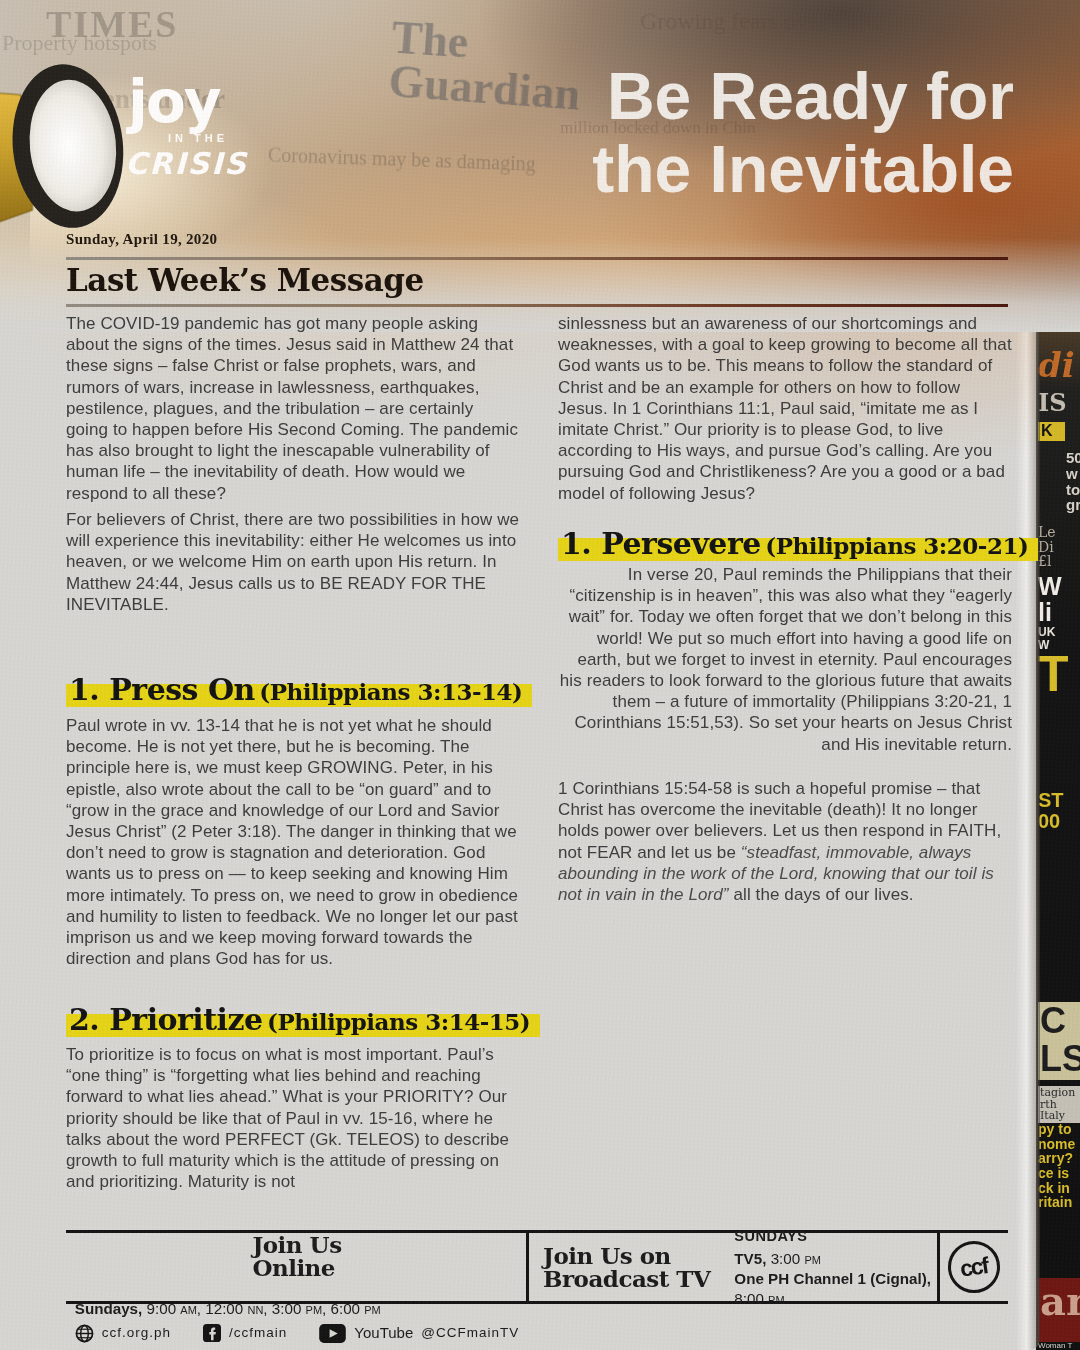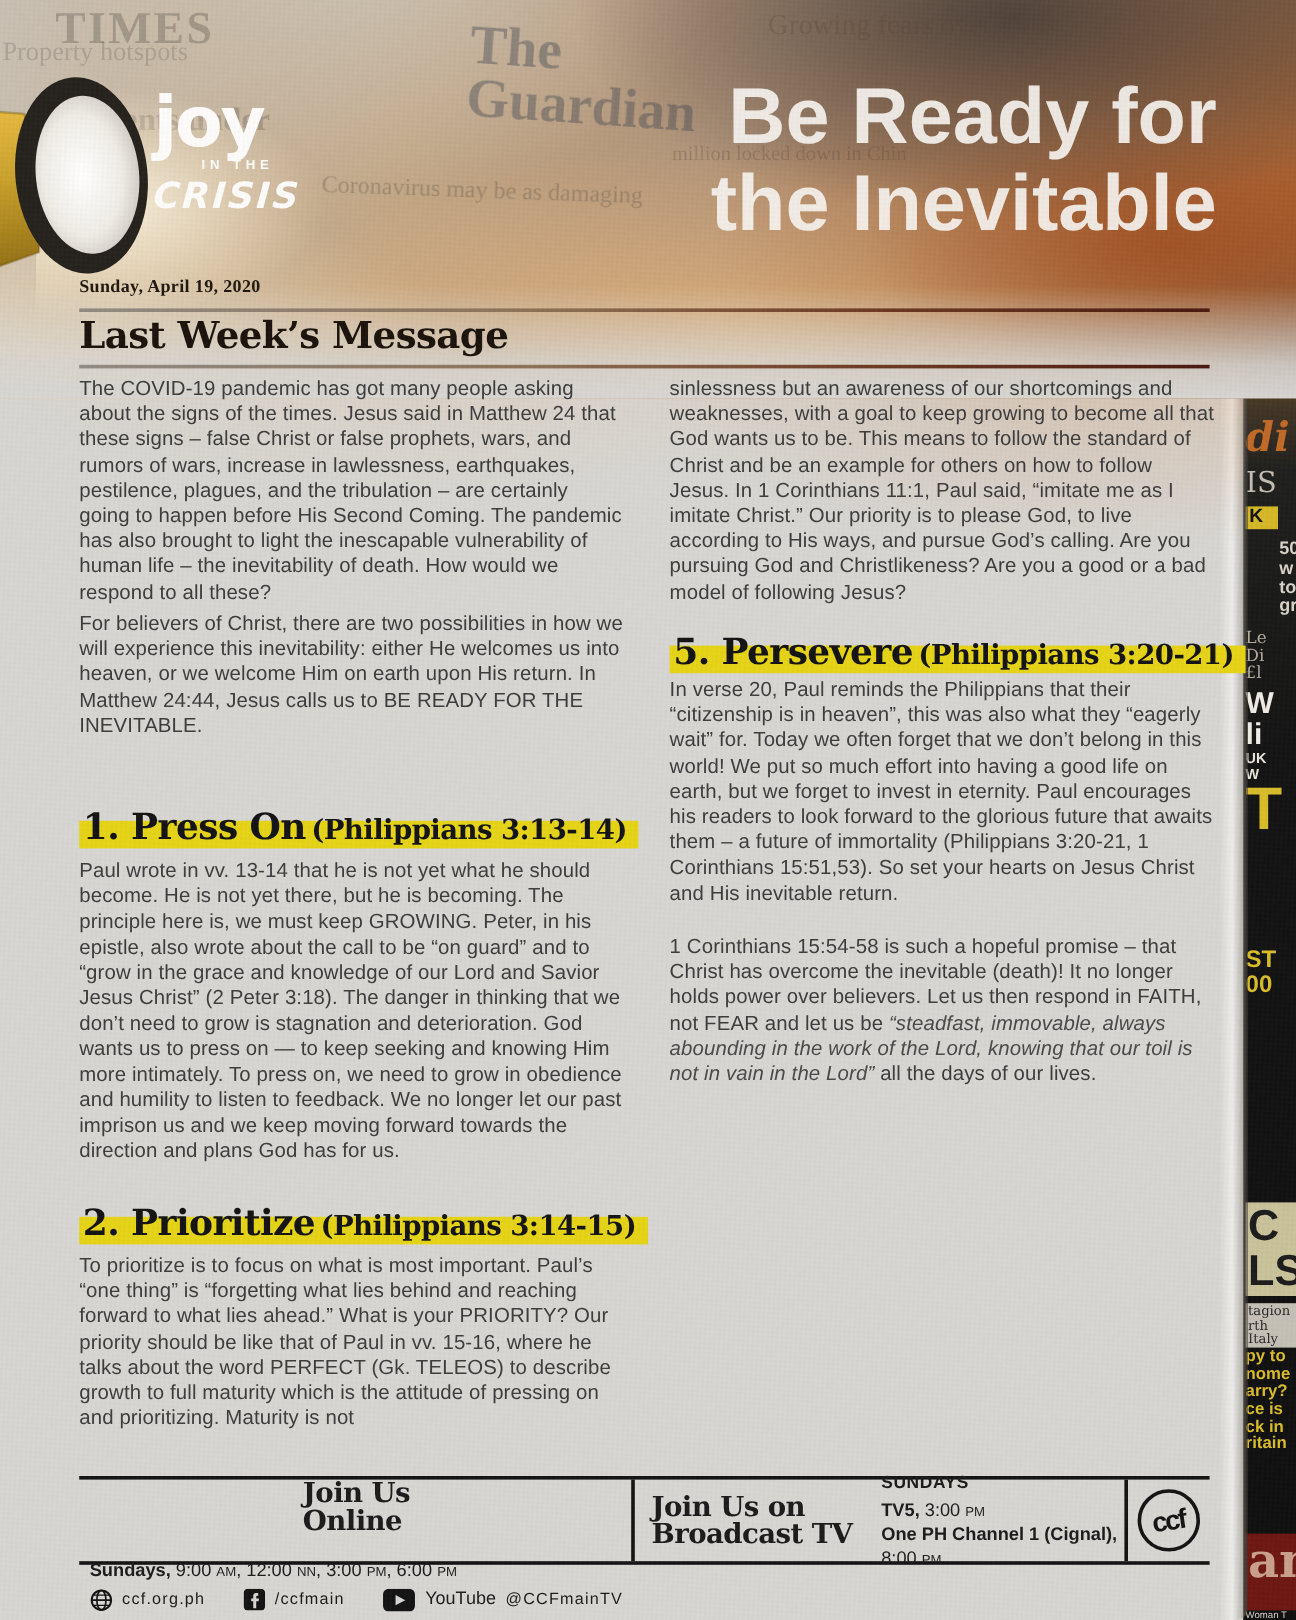--- a/index.html
+++ b/index.html
@@ -10,21 +10,21 @@
     font-family:"Liberation Sans", sans-serif;
   }
   
   .strip {
     position:absolute; right:0; top:330px; bottom:0; width:44px; z-index:1;
     background:linear-gradient(180deg,#4a3a28 0%, #20201e 6%, #141414 30%, #101010 100%);
     overflow:hidden;
   }
   .strip .f { position:absolute; left:2px; white-space:pre-line; line-height:1.05; }
   .f-di   { top:18px;  font-family:"DejaVu Serif",serif; font-style:italic; font-weight:bold; font-size:34px; color:#c06a28; }
-  .f-is   { top:60px;  font-family:"DejaVu Serif",serif; font-weight:normal; font-size:24px; color:#c4bcb0; }
+  .f-is   { top:60px;  font-family:"DejaVu Serif",serif; font-weight:bold; font-size:24px; color:#c4bcb0; }
   .f-k    { top:92px;  font-weight:bold; font-size:16px; color:#141414; background:#d4b827; padding:1px 12px 1px 3px; }
   .f-50   { top:120px; font-weight:bold; font-size:15px; color:#d8d2c8; line-height:17px;margin-left:28px; }
   .f-le   { top:195px; font-family:"DejaVu Serif",serif; font-size:14px; color:#b5ac9e; line-height:16px; }
   .f-wli  { top:243px; font-weight:bold; font-size:25px; color:#efece6; line-height:26px; }
   .f-ukw  { top:296px; font-weight:bold; font-size:12px; color:#e8e4dc; line-height:14px; }
   .f-t    { top:318px; font-weight:bold; font-size:50px; color:#d8bc2a; }
   .f-st   { top:460px; font-weight:bold; font-size:20px; color:#d8bc2a; line-height:21px; }
   .f-cls  { top:672px; font-weight:bold; font-size:36px; color:#1d1d1d; background:#c9c29a; padding:0 10px 2px 2px; line-height:37px; }
   .f-tag  { top:756px; font-family:"DejaVu Serif",serif; font-size:11px; color:#2a2a2a; background:#c5c0b6; padding:1px 8px 1px 2px; line-height:13px; }
   .f-py   { top:792px; font-weight:bold; font-size:14px; color:#d8bc2a; line-height:16.5px; }
@@ -85,21 +85,21 @@
   .date { position:absolute; top:231px; font-family:"Liberation Serif",serif; font-weight:bold; font-size:15px; letter-spacing:.3px; color:#20180f; }
   .rule { position:absolute; left:0; width:942px; height:3px;
           background:linear-gradient(90deg,#918b83 0%, #8d7257 40%, #6e3a24 70%, #49190f 100%); }
   .rule1 { top:257px; } .rule2 { top:304px; }
   .lastweek { position:absolute; top:262px; font-family:"DejaVu Serif",serif; font-weight:bold; font-size:31px; letter-spacing:-.5px; color:#1c140c; }
   
   .para { position:absolute; width:454px; font-size:17px; line-height:21.2px; letter-spacing:.1px; color:#3d3d3d; z-index:6; }
   .lcol { left:66px; } .rcol { left:558px; }
   .p1 { top:313px; } .p2 { top:509px; } .p3 { top:621px; }
   .p4 { top:715px; } .p5 { top:1044px; }
-  .p6 { top:313px; } .p7 { top:564px; } .p8 { top:778px; }
+  .p6 { top:313px; } .p7 { top:564px;text-align:right; } .p8 { top:778px; }
   .sechead { position:absolute; z-index:6; white-space:nowrap; }
   .h1 { top:672px; } .h2 { top:1002px; } .h3 { top:526px; }
   .mark { background:#e6d418; padding:2px 10px 4px 3px; }
   .sec-title { font-family:"DejaVu Serif",serif; font-weight:bold; font-size:30px; letter-spacing:-.5px; color:#141414; }
   .sec-ref   { font-family:"DejaVu Serif",serif; font-weight:bold; font-size:23px; letter-spacing:-.5px; color:#141414; }
   .ital { font-style:italic; color:#4a4a4a; }
   
   .footer {
     position:absolute; left:66px; top:1230px; width:942px; height:74px; z-index:6;
     border-top:3px solid #141414; border-bottom:3px solid #141414;
@@ -224,21 +224,21 @@
   </div>
   <p class="para lcol p4">Paul wrote in vv. 13-14 that he is not yet what he should become. He is not yet there, but he is becoming. The principle here is, we must keep GROWING. Peter, in his epistle, also wrote about the call to be “on guard” and to “grow in the grace and knowledge of our Lord and Savior Jesus Christ” (2 Peter 3:18). The danger in thinking that we don’t need to grow is stagnation and deterioration. God wants us to press on — to keep seeking and knowing Him more intimately. To press on, we need to grow in obedience and humility to listen to feedback. We no longer let our past imprison us and we keep moving forward towards the direction and plans God has for us.</p>
   <div class="sechead lcol h2">
     <span class="mark"><span class="sec-title">2. Prioritize</span>
     <span class="sec-ref">(Philippians 3:14-15)</span></span>
   </div>
   <p class="para lcol p5">To prioritize is to focus on what is most important. Paul’s “one thing” is “forgetting what lies behind and reaching forward to what lies ahead.” What is your PRIORITY? Our priority should be like that of Paul in vv. 15-16, where he talks about the word PERFECT (Gk. TELEOS) to describe growth to full maturity which is the attitude of pressing on and prioritizing. Maturity is not</p>
 
   <p class="para rcol p6">sinlessness but an awareness of our shortcomings and weaknesses, with a goal to keep growing to become all that God wants us to be. This means to follow the standard of Christ and be an example for others on how to follow Jesus. In 1 Corinthians 11:1, Paul said, “imitate me as I imitate Christ.” Our priority is to please God, to live according to His ways, and pursue God’s calling. Are you pursuing God and Christlikeness? Are you a good or a bad model of following Jesus?</p>
   <div class="sechead rcol h3">
-    <span class="mark"><span class="sec-title">5. Persevere</span>
+    <span class="mark"><span class="sec-title">1. Persevere</span>
     <span class="sec-ref">(Philippians 3:20-21)</span></span>
   </div>
   <p class="para rcol p7">In verse 20, Paul reminds the Philippians that their “citizenship is in heaven”, this was also what they “eagerly wait” for. Today we often forget that we don’t belong in this world! We put so much effort into having a good life on earth, but we forget to invest in eternity. Paul encourages his readers to look forward to the glorious future that awaits them – a future of immortality (Philippians 3:20-21, 1 Corinthians 15:51,53). So set your hearts on Jesus Christ and His inevitable return.</p>
   <p class="para rcol p8"><span>1 Corinthians 15:54-58 is such a hopeful promise – that Christ has overcome the inevitable (death)! It no longer holds power over believers. Let us then respond in FAITH, not FEAR and let us be </span><span class="ital">“steadfast, immovable, always abounding in the work of the Lord, knowing that our toil is not in vain in the Lord”</span><span> all the days of our lives.</span></p>
 
   <div class="footer">
     <div class="fsec fsec1">
       <div class="ftitle">
         <div>Join Us</div>
         <div>Online</div>

